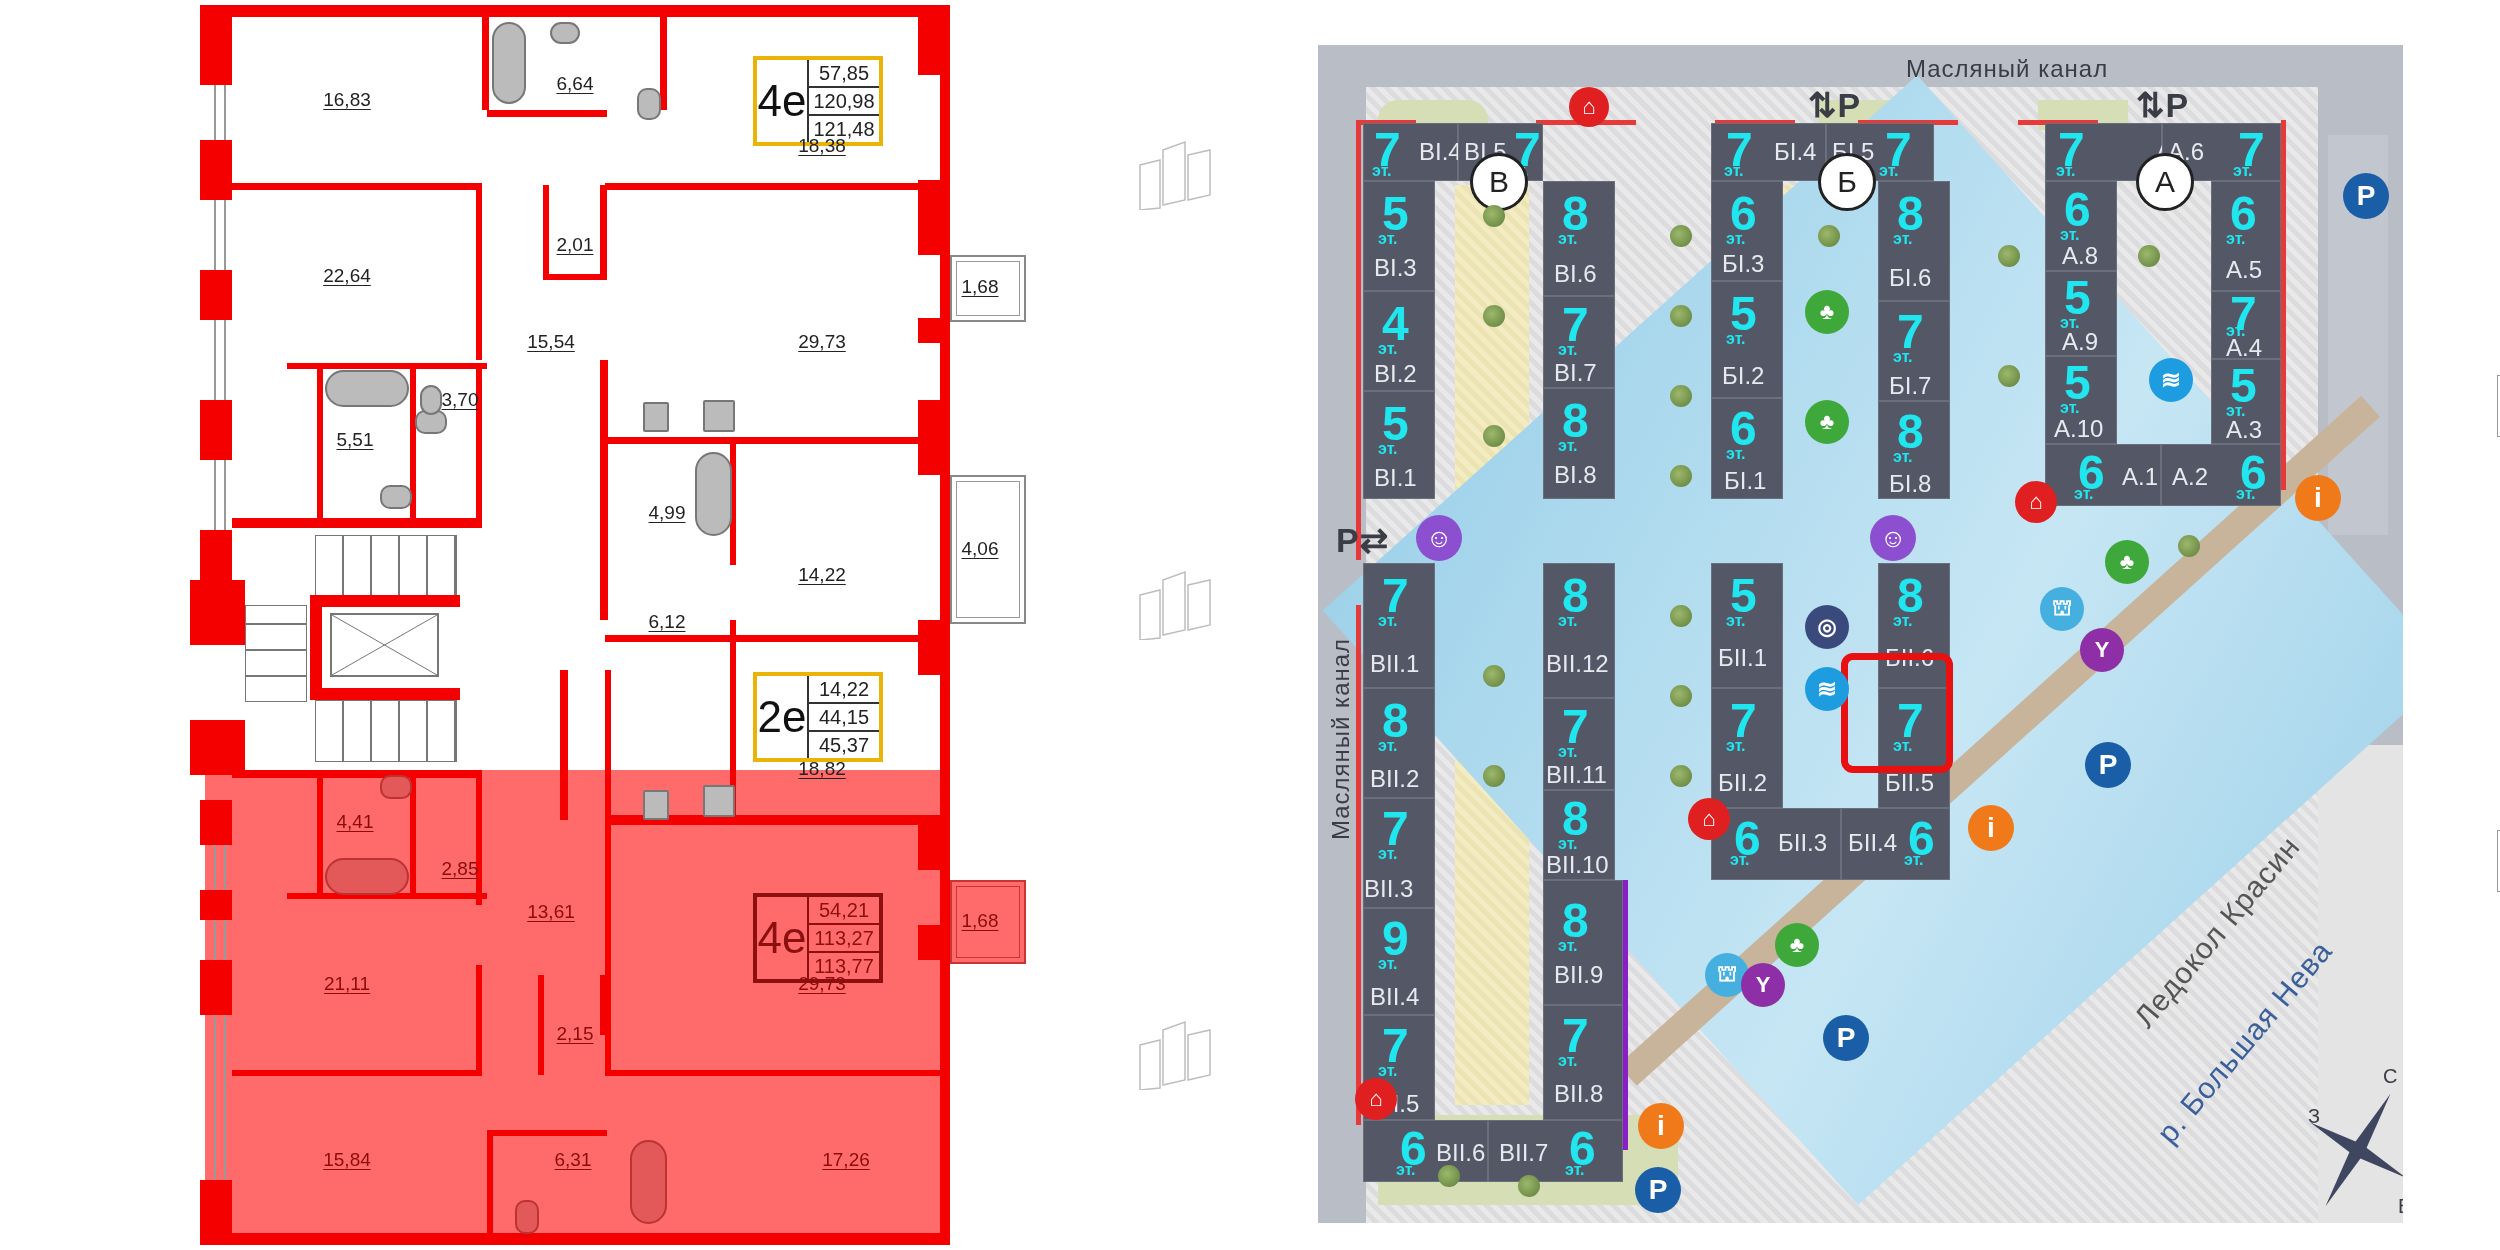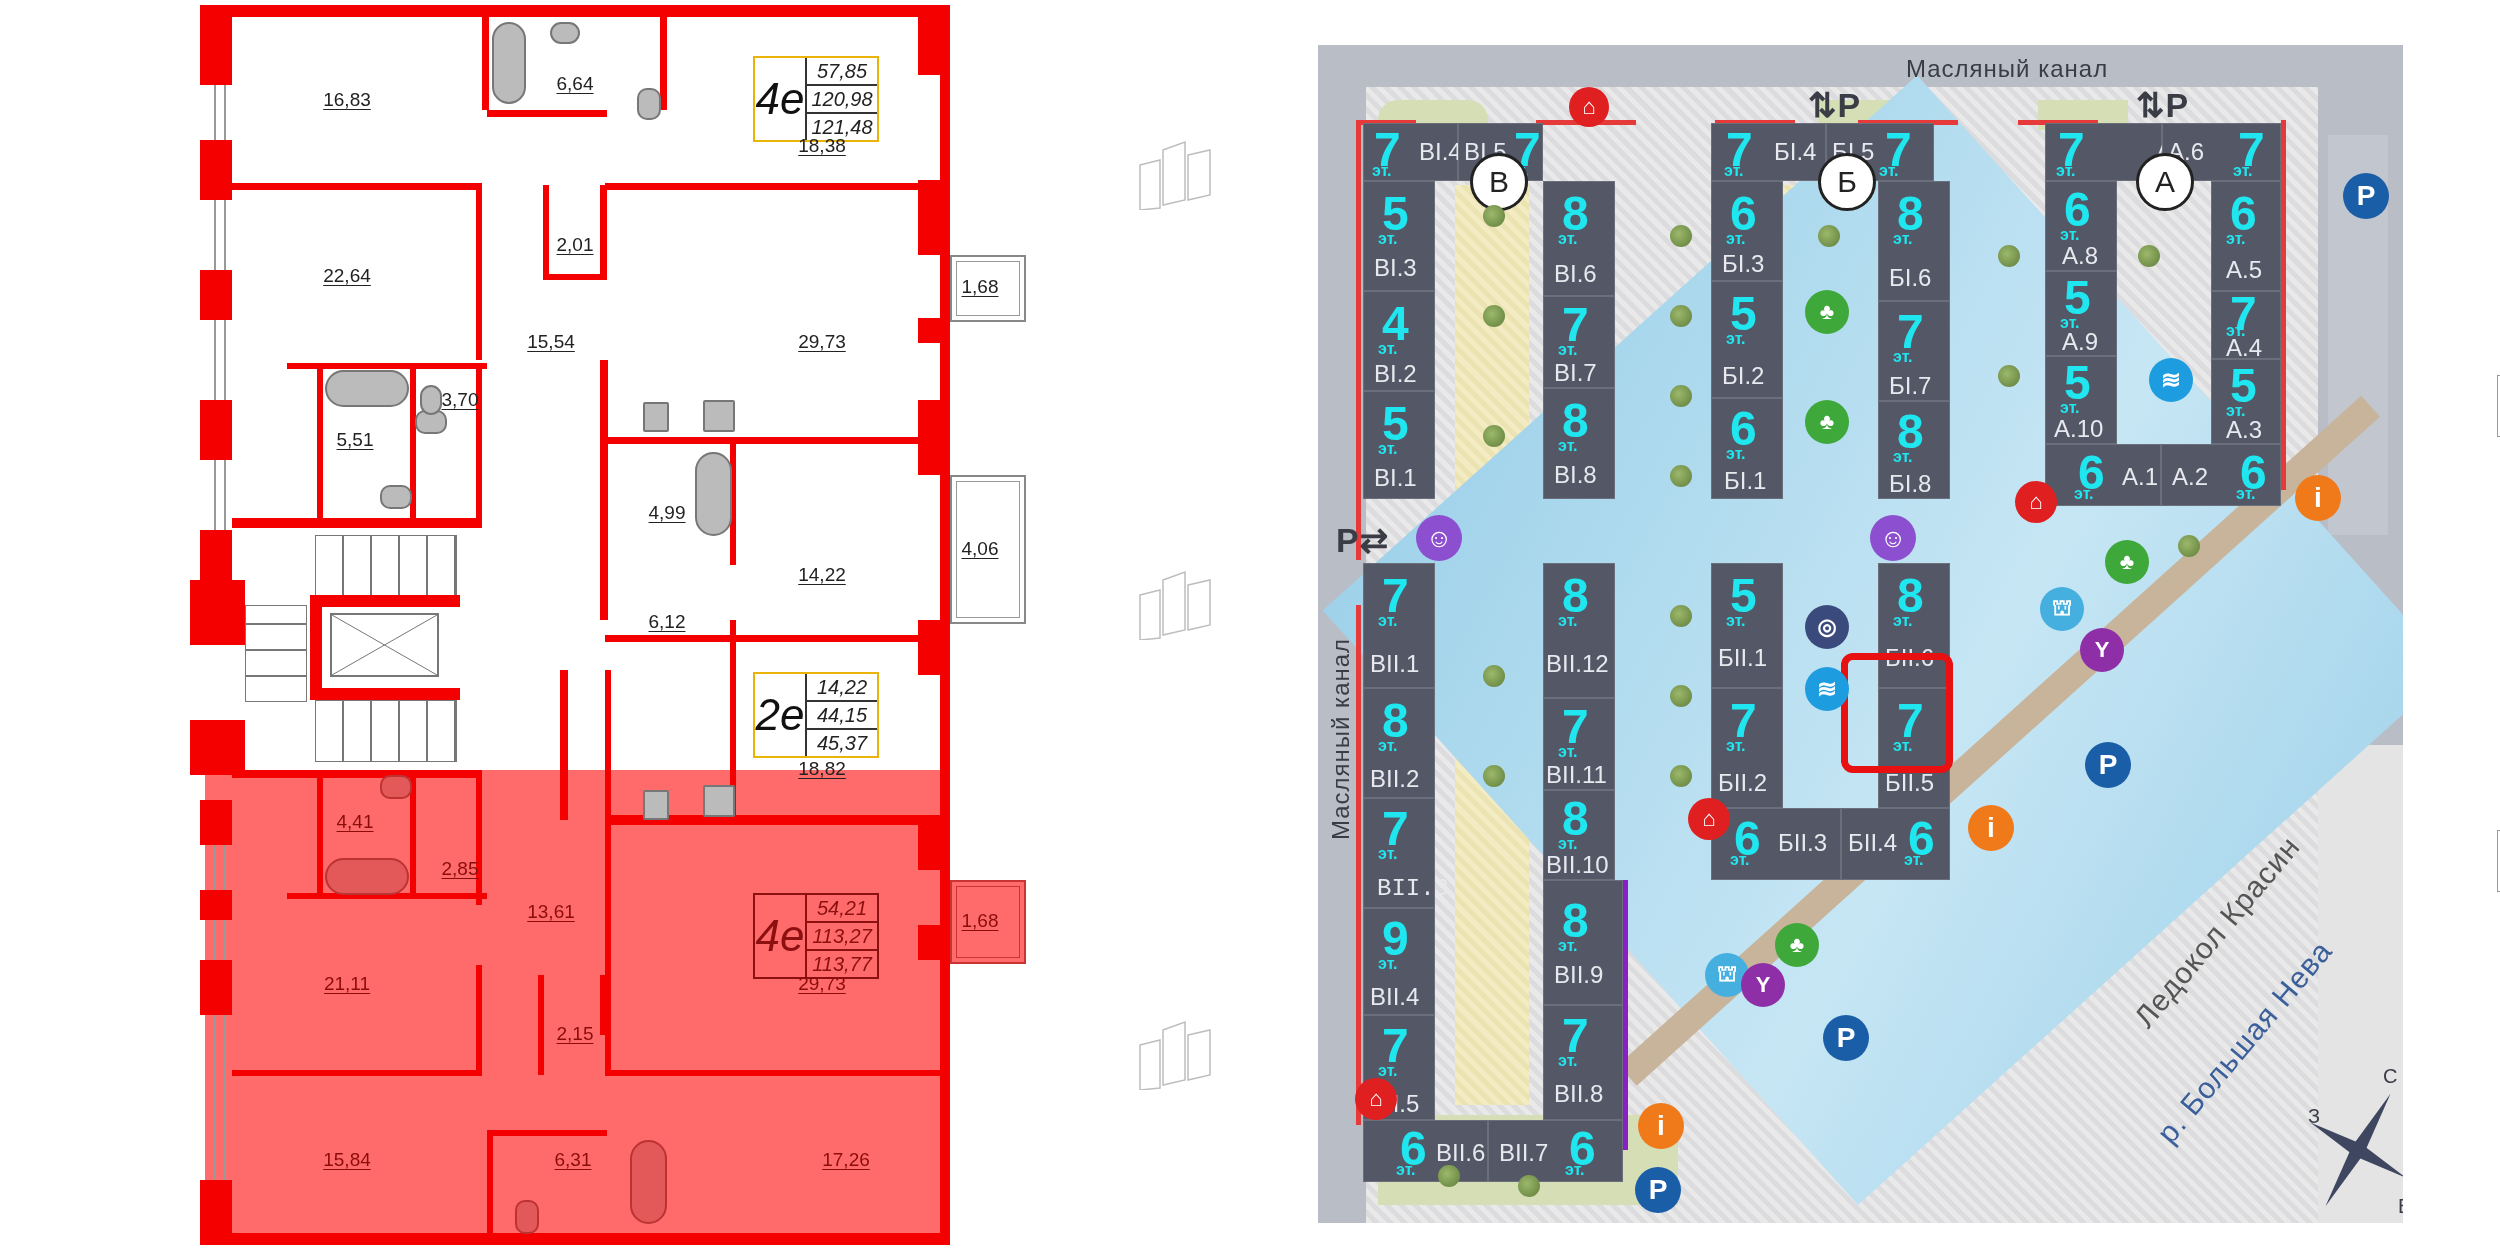--- a/index.html
+++ b/index.html
@@ -7,21 +7,21 @@
   .abs{position:absolute;}
   
   #plan{position:absolute;left:0;top:0;width:1050px;height:1250px;}
   .wall{position:absolute;background:#f40000;}
   .room-lbl{position:absolute;font-size:19px;color:#222;text-decoration:underline;text-underline-offset:3px;transform:translate(-50%,-50%);white-space:nowrap;font-family:"Liberation Sans",sans-serif;}
   .sel .room-lbl{color:#8c0c0c;}
   .selected-zone{position:absolute;background:#ff6b6b;}
   .balcony{position:absolute;border:2px solid #888;box-shadow:inset 0 0 0 4px #fff, inset 0 0 0 5px #999;}
   .sel-balcony{background:#ff6b6b;border-color:#c33;box-shadow:inset 0 0 0 4px #ff6b6b, inset 0 0 0 5px #c33;}
   .window{position:absolute;border-left:2px solid #999;border-right:2px solid #999;}
-  .badge{position:absolute;display:flex;border:2px solid #eab308;background:#fff;font-style:italic;}
+  .badge{position:absolute;display:flex;border:4px solid #eab308;background:#fff;}
   .badge .type{font-size:44px;width:50px;display:flex;align-items:center;justify-content:center;border-right:2px solid #333;color:#111;}
   .badge .vals{display:flex;flex-direction:column;}
   .badge .vals span{font-size:20px;height:26px;line-height:26px;width:70px;text-align:center;border-bottom:2px solid #333;color:#222;}
   .badge .vals span:last-child{border-bottom:none;}
   .badge.sel-b{background:#ff6b6b;border-color:#8c1010;}
   .badge.sel-b .type{color:#8c1010;border-color:#8c1010;}
   .badge.sel-b .vals span{color:#8c1010;border-color:#8c1010;}
   .fixture{position:absolute;background:#bbb;border:2px solid #777;border-radius:20px;}
   .stairs{position:absolute;background:repeating-linear-gradient(90deg,#fff 0 26px,#777 26px 28px);border:1px solid #777;}
   .stairs-v{position:absolute;background:repeating-linear-gradient(0deg,#fff 0 24px,#777 24px 26px);border:1px solid #777;}
@@ -391,21 +391,21 @@
     <span class="sec" style="left:6px;top:86px;">BII.1</span>
   </div>
   <div class="bld" style="left:45px;top:643px;width:72px;height:110px;">
     <span class="fl" style="left:18px;top:8px;">8</span>
     <span class="et" style="left:14px;top:48px;">эт.</span>
     <span class="sec" style="left:6px;top:76px;">BII.2</span>
   </div>
   <div class="bld" style="left:45px;top:753px;width:72px;height:110px;">
     <span class="fl" style="left:18px;top:6px;">7</span>
     <span class="et" style="left:14px;top:46px;">эт.</span>
-    <span class="sec" style="left:13px;top:76px;font-family:Liberation Mono, monospace;">BII.3</span>
+    <span class="sec" style="left:0;top:76px;">BII.3</span>
   </div>
   <div class="bld" style="left:45px;top:863px;width:72px;height:107px;">
     <span class="fl" style="left:18px;top:6px;">9</span>
     <span class="et" style="left:14px;top:46px;">эт.</span>
     <span class="sec" style="left:6px;top:74px;">BII.4</span>
   </div>
   <div class="bld" style="left:45px;top:970px;width:72px;height:105px;">
     <span class="fl" style="left:18px;top:6px;">7</span>
     <span class="et" style="left:14px;top:46px;">эт.</span>
     <span class="sec" style="left:6px;top:74px;">BII.5</span>

